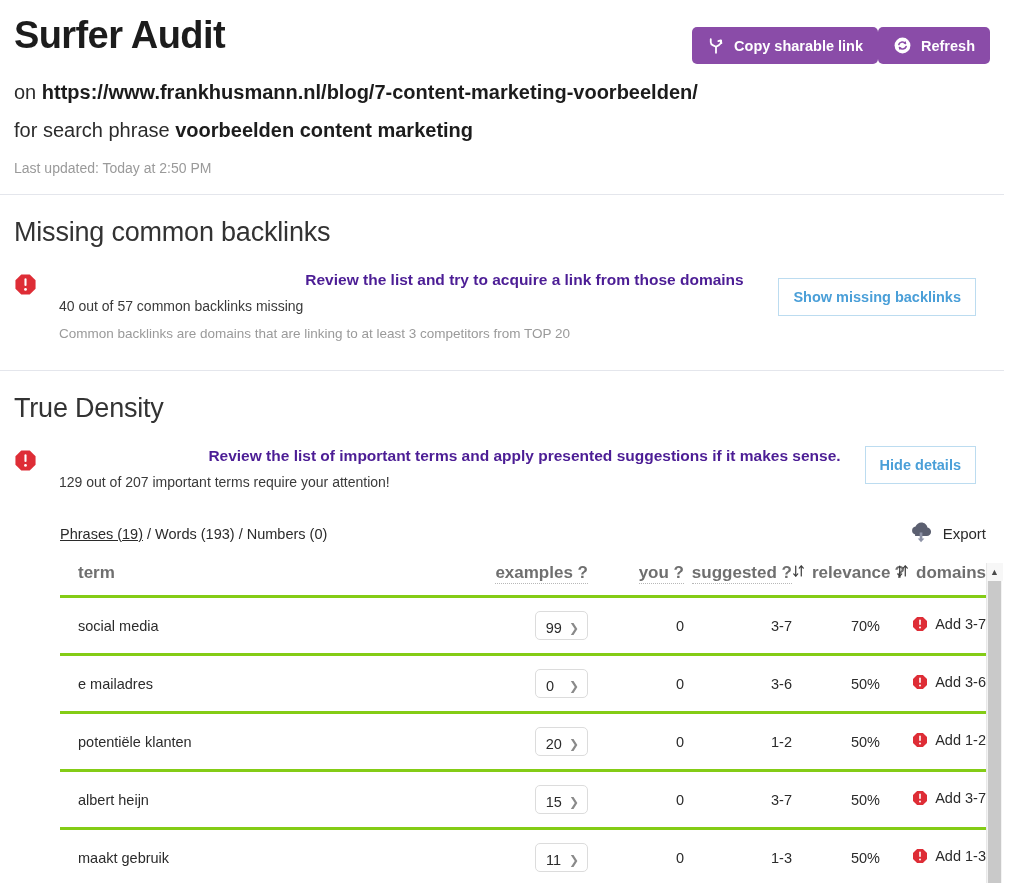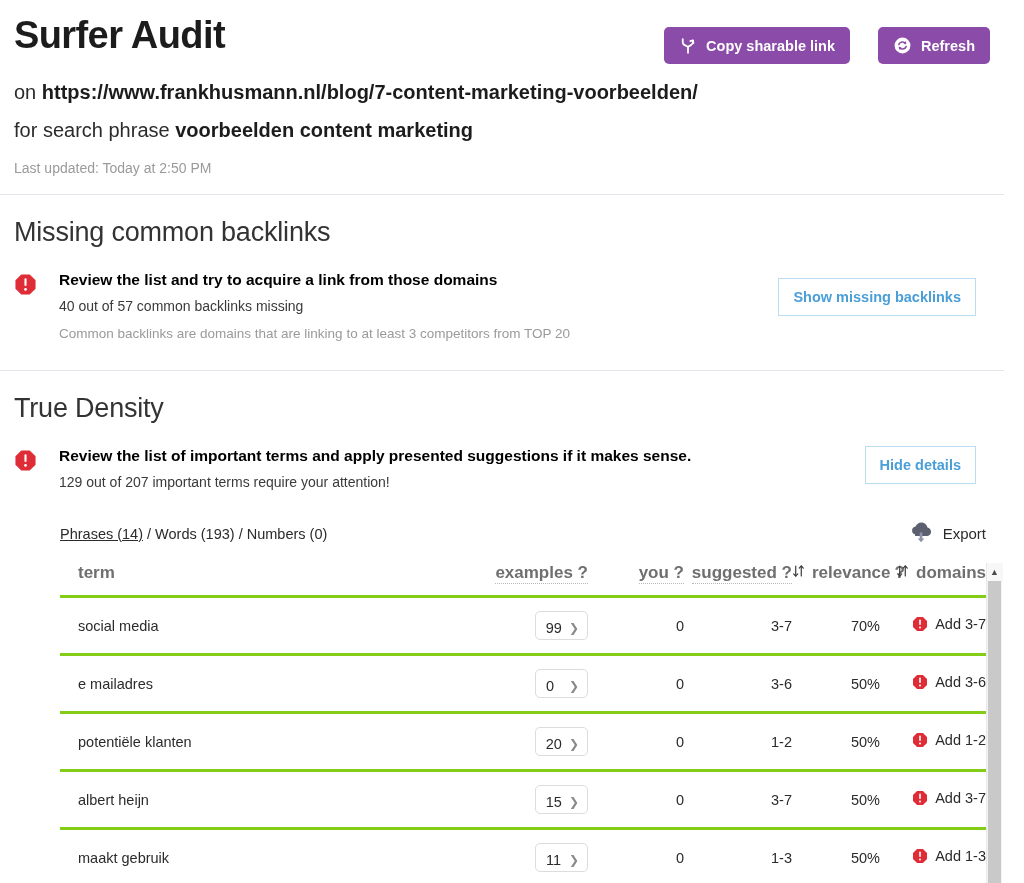--- a/index.html
+++ b/index.html
@@ -14,21 +14,21 @@
   .page { width: 1004px; height: 883px; position: relative; }
 
   
   .header { padding: 14px 14px 18px 14px; position: relative; }
   .title {
     font-size: 38px; font-weight: bold; letter-spacing: -0.6px;
     color: #1c1c1c; line-height: 1.12;
   }
   .header-actions {
     position: absolute; top: 27px; right: 14px;
-    display: flex; gap: 28px; align-items: center;
+    display: flex; gap: 0; align-items: center;
   }
   .btn-purple {
     background: #8a4ca8; color: #ffffff; border: none; border-radius: 5px;
     height: 37px; padding: 0 15px; font-size: 14.5px; font-weight: bold;
     display: inline-flex; align-items: center; gap: 9px; cursor: pointer;
     font-family: "Liberation Sans", sans-serif; white-space: nowrap;
   }
   .btn-purple .ic { display: inline-flex; align-items: center; }
 
   .summary { margin-top: 16px; }
@@ -49,21 +49,21 @@
     font-size: 27px; color: #333333; font-weight: normal; letter-spacing: -0.2px;
   }
   .issue-row {
     display: flex; align-items: flex-start; margin-top: 22px; position: relative;
   }
   .err-octagon {
     width: 23px; height: 23px; flex: 0 0 23px; margin-top: 3px; margin-right: 22px;
   }
   .issue-text { flex: 1 1 auto; min-width: 0; }
   .issue-title {
-    color: #000000; font-size: 15.5px; font-weight: bold; line-height: 1.35;
+    color: #4c1d95; font-size: 15.5px; font-weight: bold; line-height: 1.35; text-align: center;
   }
   .issue-sub {
     color: #3a3a3a; font-size: 14px; margin-top: 6px; line-height: 1.4;
   }
   .issue-note {
     color: #9a9a9a; font-size: 13.5px; margin-top: 8px; line-height: 1.4;
   }
   .btn-outline-blue {
     position: absolute; background: #ffffff; color: #4a9fd8;
     border: 1px solid #bcdcf0; border-radius: 0;
@@ -220,21 +220,21 @@
         </svg>
       </span>
       <div class="issue-text">
         <div class="issue-title">Review the list of important terms and apply presented suggestions if it makes sense.</div>
         <div class="issue-sub">129 out of 207 important terms require your attention!</div>
       </div>
       <button class="btn-outline-blue" id="hide-details-btn">Hide details</button>
     </div>
 
     <div class="tabs-row">
-      <div class="tabs"><span class="tab-active">Phrases (14)</span><span class="tab-sep"> / </span><span class="tab-plain">Words (193)</span><span class="tab-sep"> / </span><span class="tab-plain">Numbers (0)</span></div>
+      <div class="tabs"><span class="tab-active">Phrases (19)</span><span class="tab-sep"> / </span><span class="tab-plain">Words (193)</span><span class="tab-sep"> / </span><span class="tab-plain">Numbers (0)</span></div>
 
       <button class="export-btn">
         <span>
           <svg width="26" height="24" viewBox="0 0 28 26">
             <path d="M7.6 15.6A4.4 4.4 0 0 1 8.1 7c.9-2.6 3.4-4.4 6.3-4.4 3.3 0 6.1 2.4 6.6 5.6 2.2.3 3.9 2.2 3.9 4.5 0 2.5-2 4.6-4.6 4.6H7.6z" fill="#5b5f70"></path>
             <rect x="12.6" y="13.5" width="2.9" height="7.3" fill="#8e93a6"></rect>
             <path d="M14.05 24.2l-3.6-4.2h7.2z" fill="#8e93a6"></path>
           </svg>
         </span>
         <span>Export</span>

